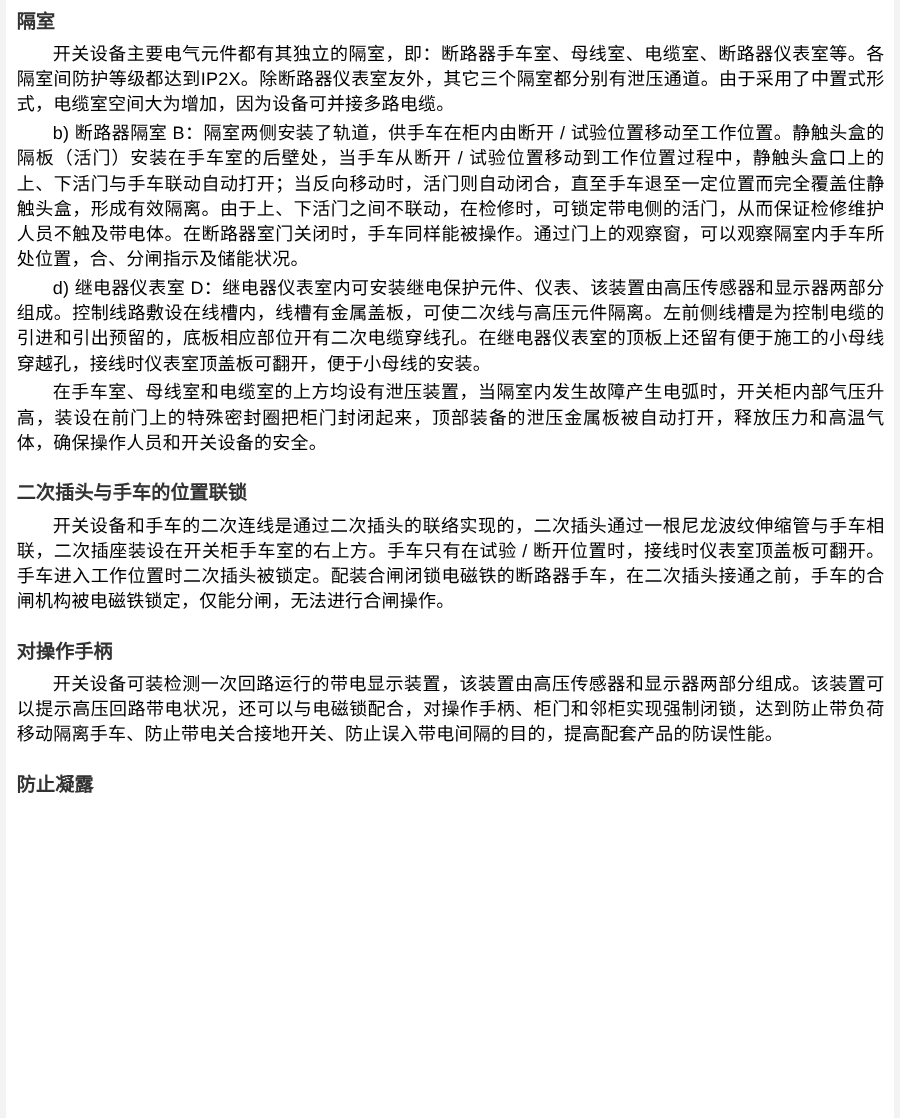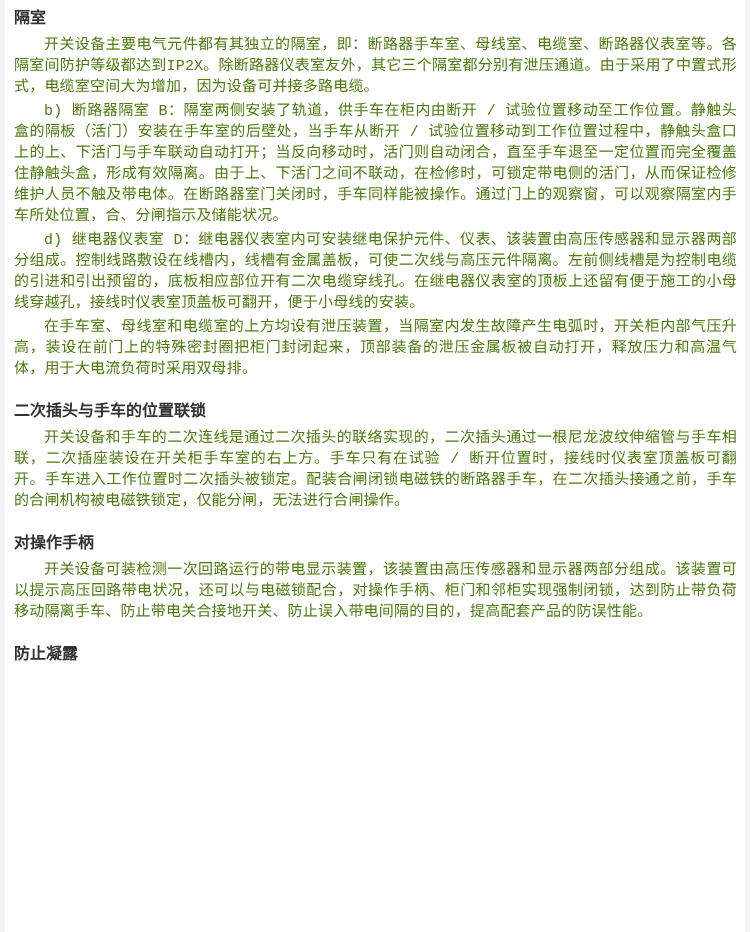--- a/index.html
+++ b/index.html
@@ -22,34 +22,33 @@
     background: #f3f3f3;
   }
   .edge-left { left: 0; }
   .edge-right { right: 0; }
   .page {
     box-sizing: border-box;
     width: 750px;
     height: 932px;
     padding: 8px 13px 0 14px;
     overflow: hidden;
-    font-family: Liberation Mono, monospace;
   }
   .doc-section { margin: 0; }
   .doc-section h2 {
     font-size: 16px;
     font-weight: bold;
     color: #333333;
     line-height: 22px;
     margin: 21px 0 5px 0;
   }
   .doc-section:first-child h2 { margin-top: 0; }
   .doc-section p {
     font-size: 15px;
-    color: #4d7c0f;
+    color: #000000;
     line-height: 21px;
     margin: 0 0 3px 0;
     text-indent: 2em;
     text-align: justify;
     letter-spacing: 0.2px;
   }
 </style>
 </head>
 <body>
 
@@ -59,21 +58,21 @@
 <div class="page">
 
   <section class="doc-section">
     <h2>隔室</h2>
     <p>开关设备主要电气元件都有其独立的隔室，即：断路器手车室、母线室、电缆室、断路器仪表室等。各隔室间防护等级都达到IP2X。除断路器仪表室友外，其它三个隔室都分别有泄压通道。由于采用了中置式形式，电缆室空间大为增加，因为设备可并接多路电缆。</p>
     <p>b) 断路器隔室 B：隔室两侧安装了轨道，供手车在柜内由断开 / 试验位置移动至工作位置。静触头盒的隔板（活门）安装在手车室的后壁处，当手车从断开 / 试验位置移动到工作位置过程中，静触头盒口上的上、下活门与手车联动自动打开；当反向移动时，活门则自动闭合，直至手车退至一定位置而完全覆盖住静触头盒，形成有效隔离。由于上、下活门之间不联动，在检修时，可锁定带电侧的活门，从而保证检修维护人员不触及带电体。在断路器室门关闭时，手车同样能被操作。通过门上的观察窗，可以观察隔室内手车所处位置，合、分闸指示及储能状况。</p>
     <p>d) 继电器仪表室 D：继电器仪表室内可安装继电保护元件、仪表、该装置由高压传感器和显示器两部分组成。控制线路敷设在线槽内，线槽有金属盖板，可使二次线与高压元件隔离。左前侧线槽是为控制电缆的引进和引出预留的，底板相应部位开有二次电缆穿线孔。在继电器仪表室的顶板上还留有便于施工的小母线穿越孔，接线时仪表室顶盖板可翻开，便于小母线的安装。</p>
   </section>
 
   <section class="doc-section">
-    <p>在手车室、母线室和电缆室的上方均设有泄压装置，当隔室内发生故障产生电弧时，开关柜内部气压升高，装设在前门上的特殊密封圈把柜门封闭起来，顶部装备的泄压金属板被自动打开，释放压力和高温气体，用于大电流负荷时采用双母排。</p>
+    <p>在手车室、母线室和电缆室的上方均设有泄压装置，当隔室内发生故障产生电弧时，开关柜内部气压升高，装设在前门上的特殊密封圈把柜门封闭起来，顶部装备的泄压金属板被自动打开，释放压力和高温气体，确保操作人员和开关设备的安全。</p>
   </section>
 
   <section class="doc-section">
     <h2>二次插头与手车的位置联锁</h2>
     <p>开关设备和手车的二次连线是通过二次插头的联络实现的，二次插头通过一根尼龙波纹伸缩管与手车相联，二次插座装设在开关柜手车室的右上方。手车只有在试验 / 断开位置时，接线时仪表室顶盖板可翻开。手车进入工作位置时二次插头被锁定。配装合闸闭锁电磁铁的断路器手车，在二次插头接通之前，手车的合闸机构被电磁铁锁定，仅能分闸，无法进行合闸操作。</p>
   </section>
 
   <section class="doc-section">
     <h2>对操作手柄</h2>
     <p>开关设备可装检测一次回路运行的带电显示装置，该装置由高压传感器和显示器两部分组成。该装置可以提示高压回路带电状况，还可以与电磁锁配合，对操作手柄、柜门和邻柜实现强制闭锁，达到防止带负荷移动隔离手车、防止带电关合接地开关、防止误入带电间隔的目的，提高配套产品的防误性能。</p>

